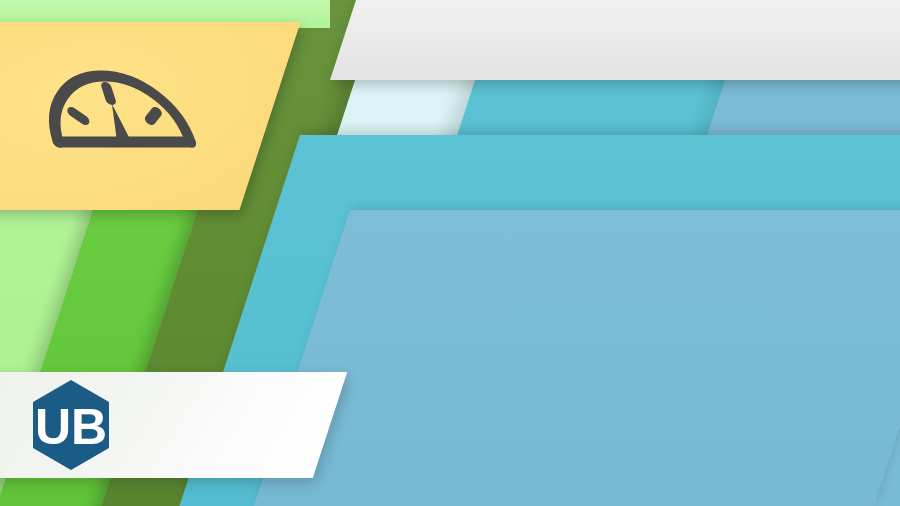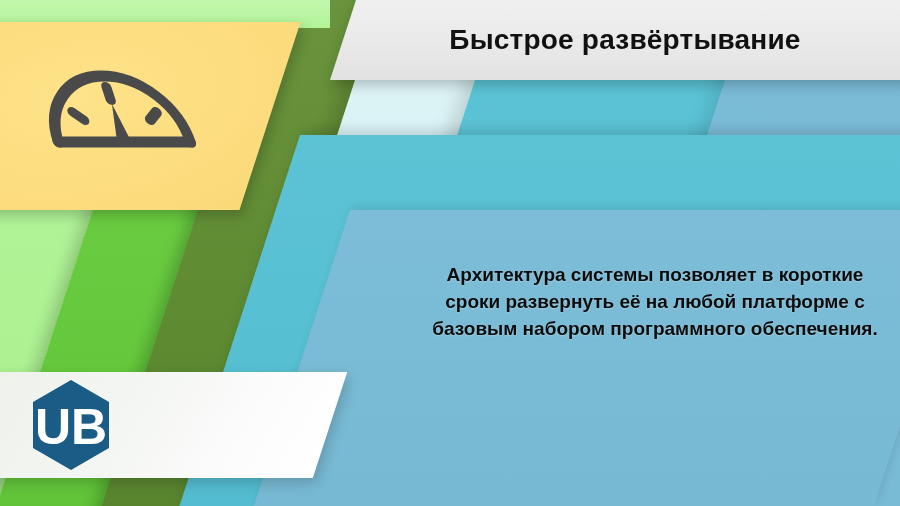--- a/index.html
+++ b/index.html
@@ -225,25 +225,23 @@
       <path d="M14 104 A66 66 0 0 1 146 104" fill="none" stroke="#4a4a4a" stroke-width="11" stroke-linecap="round"></path>
       <line x1="14" y1="104" x2="146" y2="104" stroke="#4a4a4a" stroke-width="11" stroke-linecap="round"></line>
       <line x1="80" y1="49" x2="80" y2="62" stroke="#4a4a4a" stroke-width="10" stroke-linecap="round"></line>
       <line x1="38" y1="74" x2="47" y2="82" stroke="#4a4a4a" stroke-width="10" stroke-linecap="round"></line>
       <line x1="122" y1="74" x2="113" y2="82" stroke="#4a4a4a" stroke-width="10" stroke-linecap="round"></line>
       <polygon points="80,66 87,103 73,103" fill="#4a4a4a"></polygon>
     </svg>
   </div>
 
   <div class="title-bar"></div>
-  <div class="title-text">Быстрое развёртывание</div>
 
   <div class="teal-panel"></div>
   <div class="teal-inner"></div>
-  <div class="body-text">Архитектура системы позволяет в короткие сроки развернуть её на любой платформе с базовым набором программного обеспечения.</div>
 
   <div class="logo-bar"></div>
   <div class="logo-content">
     <svg class="logo-hex" viewBox="0 0 82 94">
       <polygon points="41,2 79,24 79,70 41,92 3,70 3,24" fill="#1a5c86"></polygon>
       <text x="41" y="66" text-anchor="middle" font-family="Liberation Sans, sans-serif" font-size="50" font-weight="bold" fill="#ffffff">UB</text>
     </svg>
   </div>
 
 </div>

